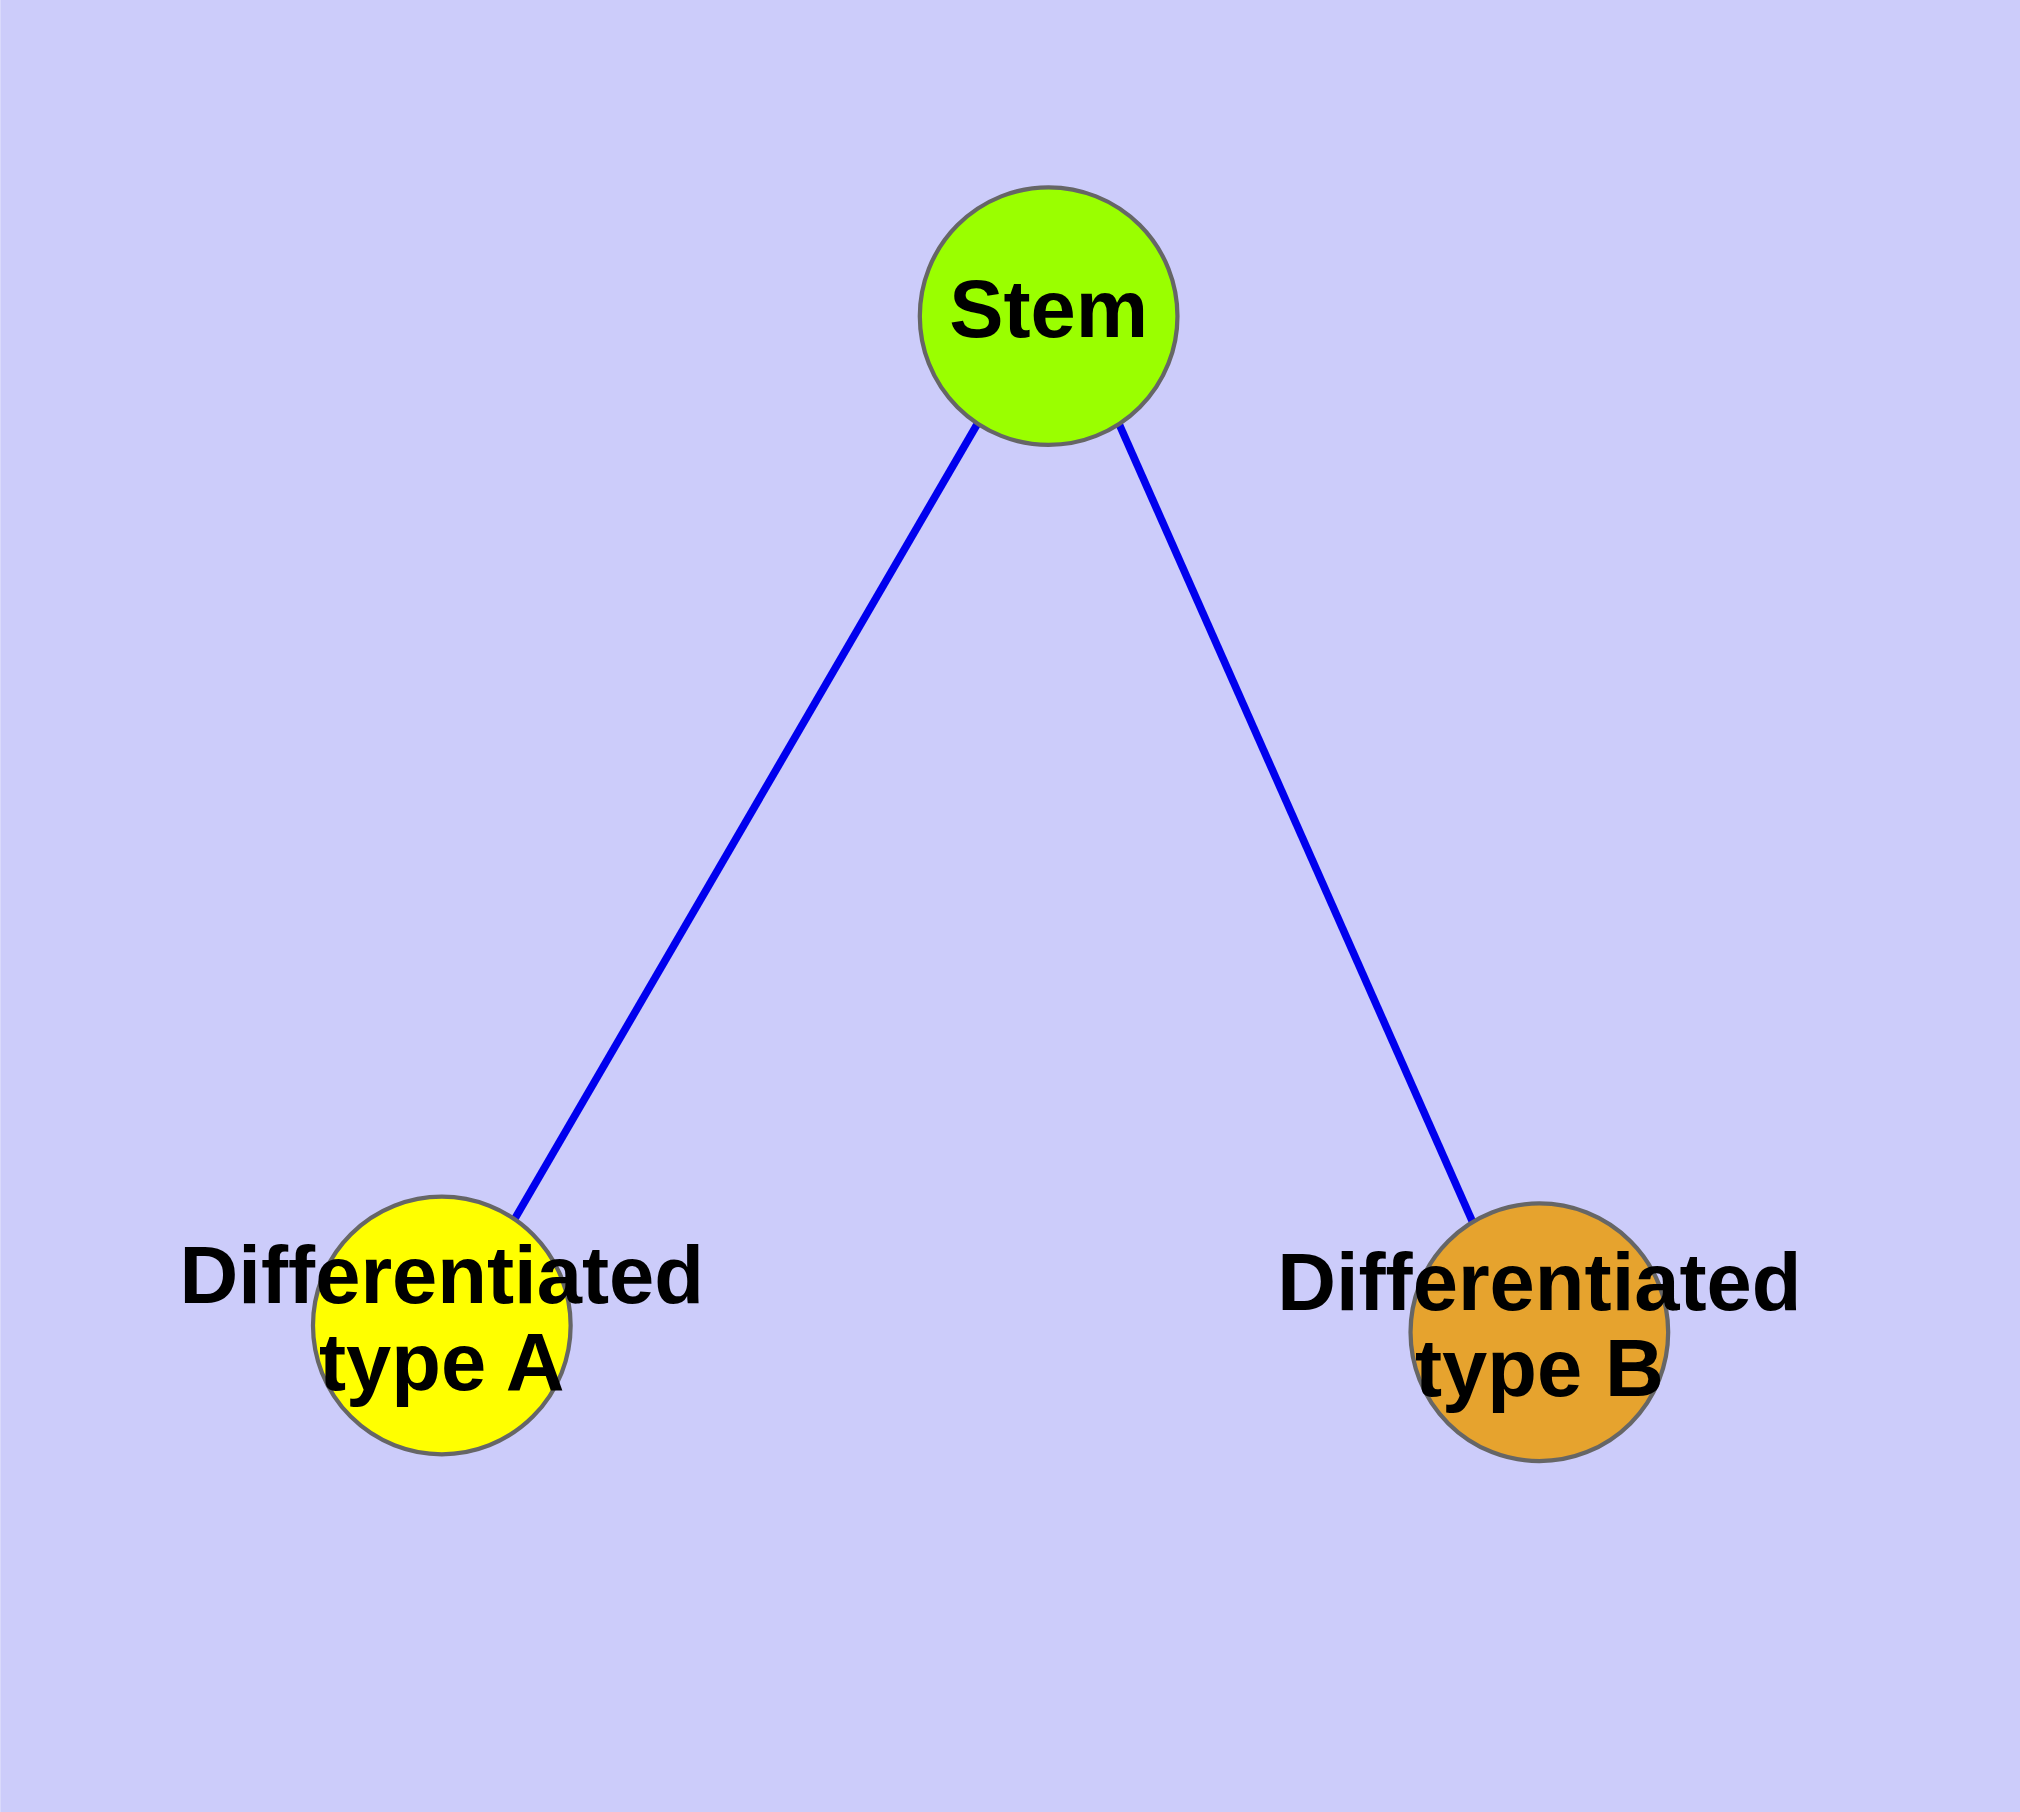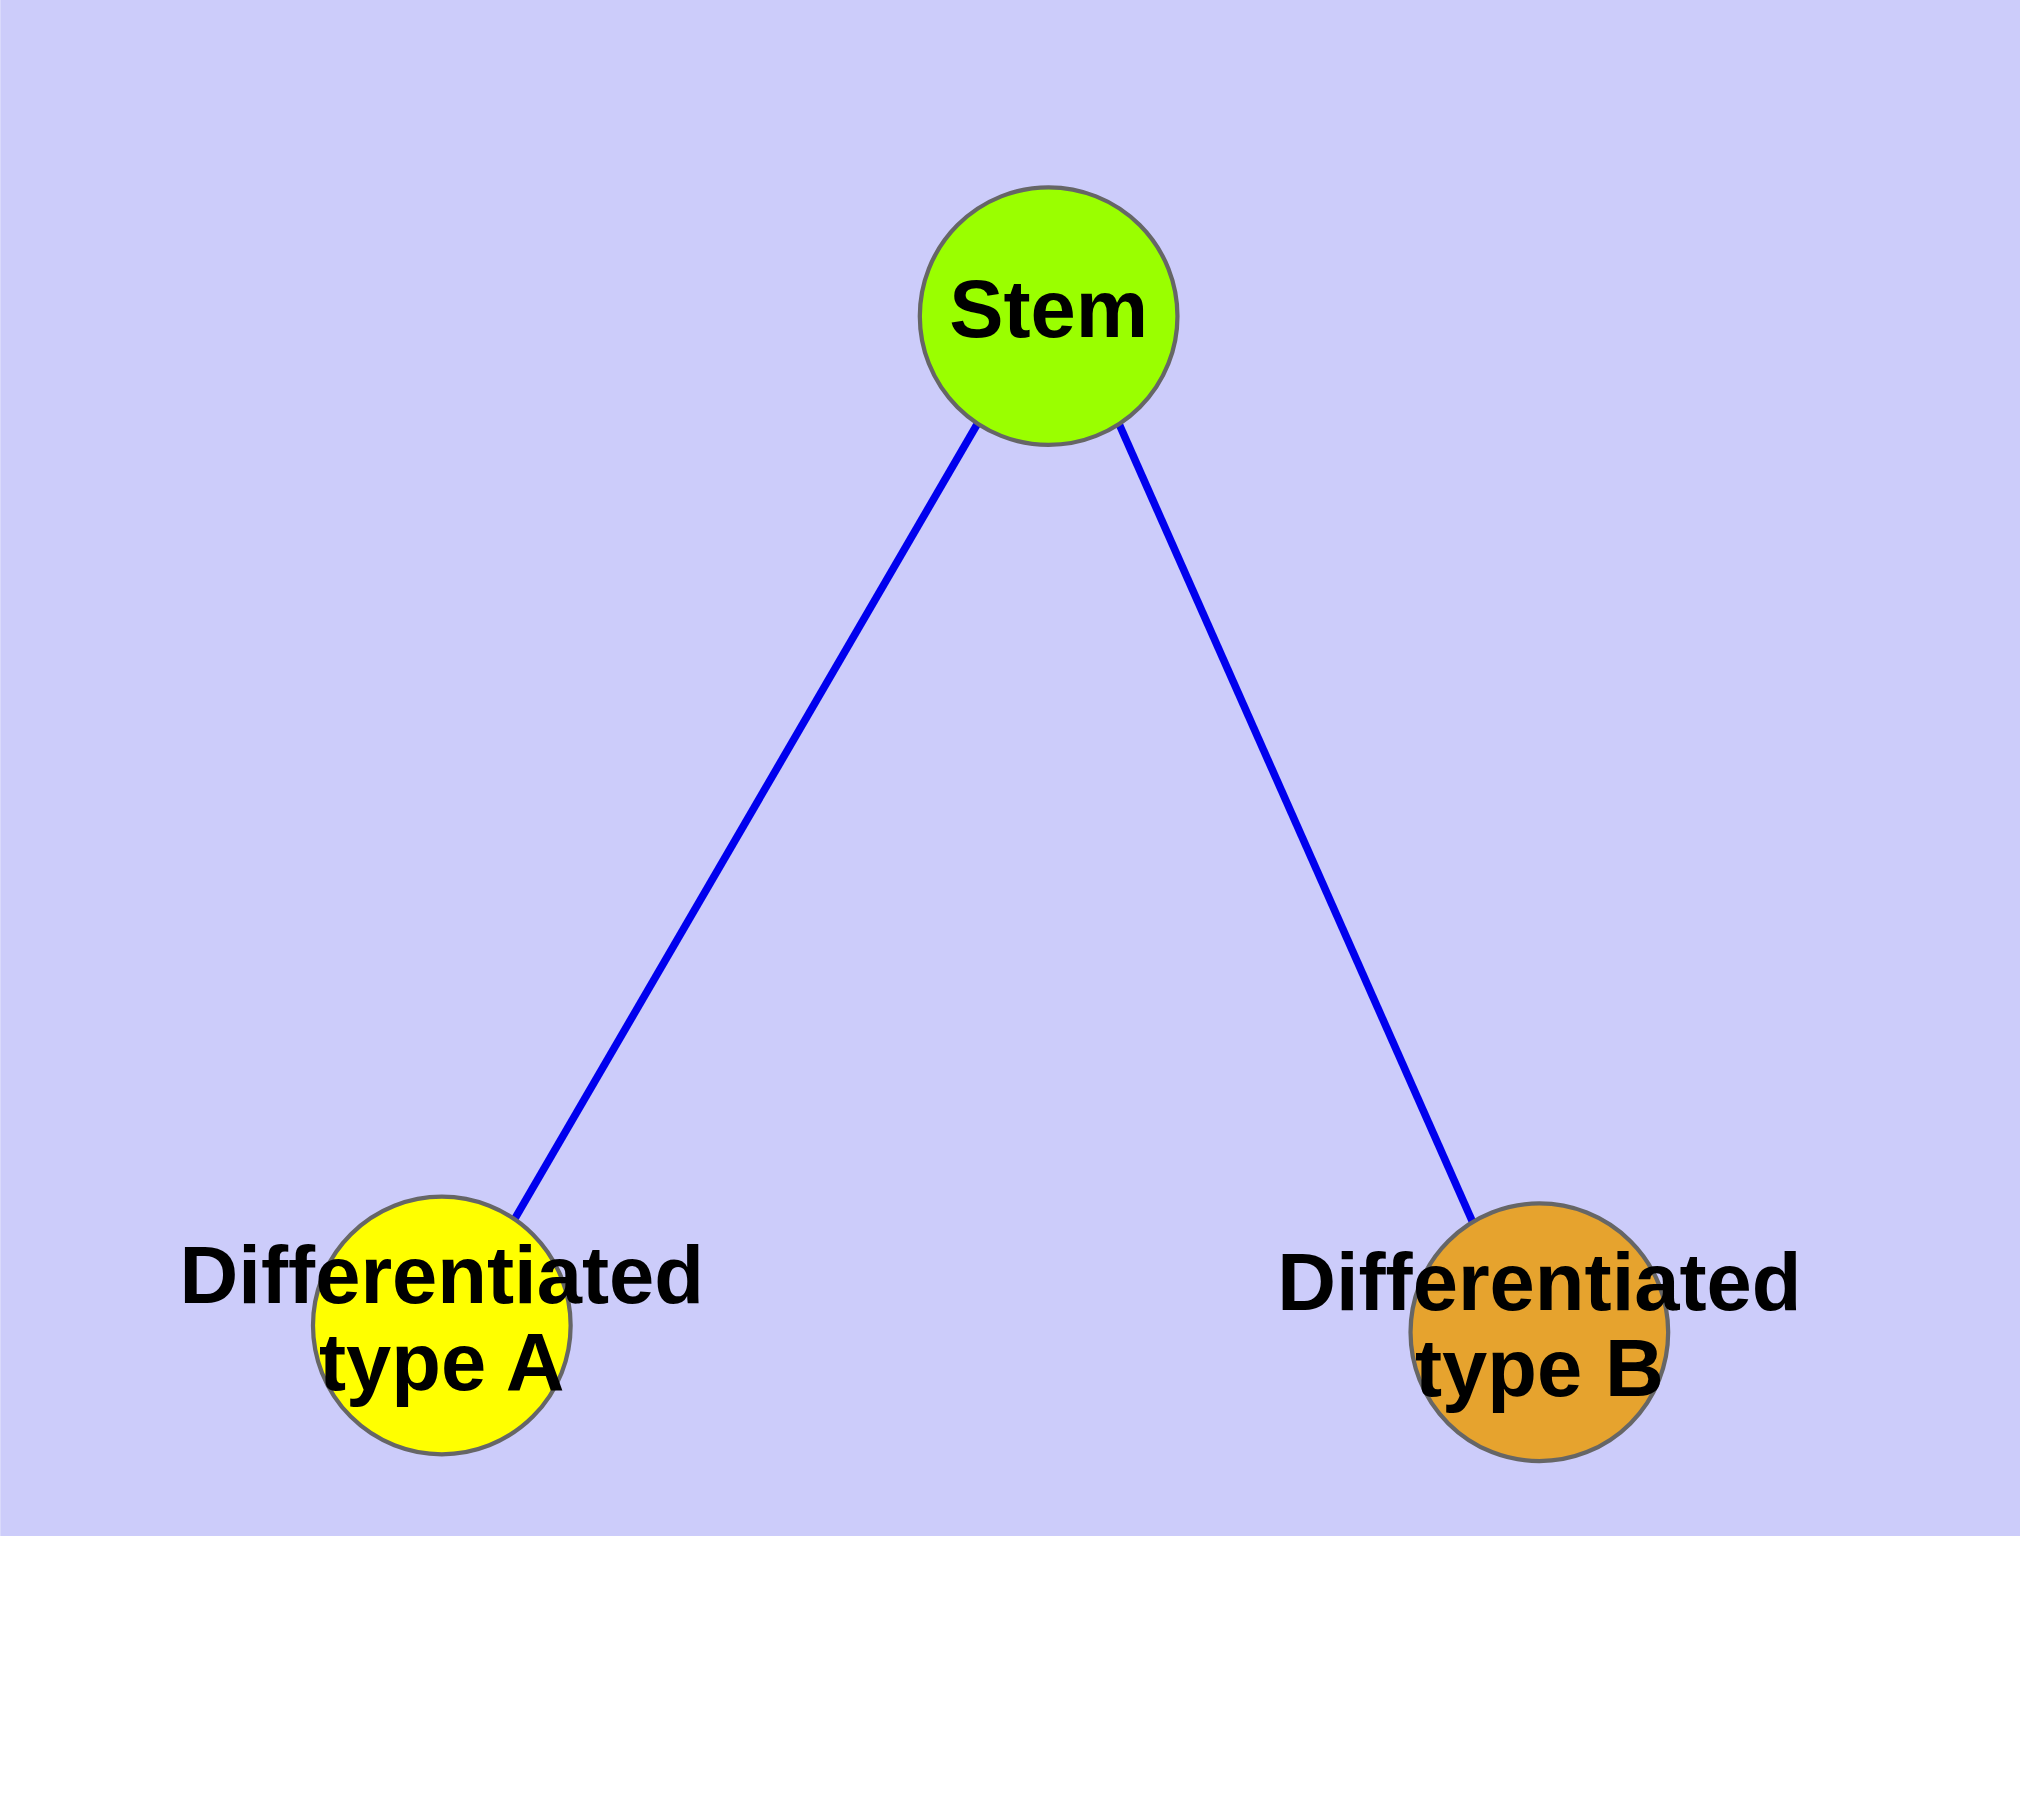--- a/index.html
+++ b/index.html
@@ -7,21 +7,21 @@
     margin: 0;
     padding: 0;
     background: #ffffff;
   }
   body {
     font-family: "Liberation Sans", sans-serif;
   }
   #canvas {
     position: relative;
     width: 2021px;
-    height: 1536px;
+    height: 1812px;
     overflow: hidden;
   }
   #graph-svg {
     position: absolute;
     top: 0;
     left: 0;
     width: 2021px;
     height: 1812px;
     display: block;
   }

